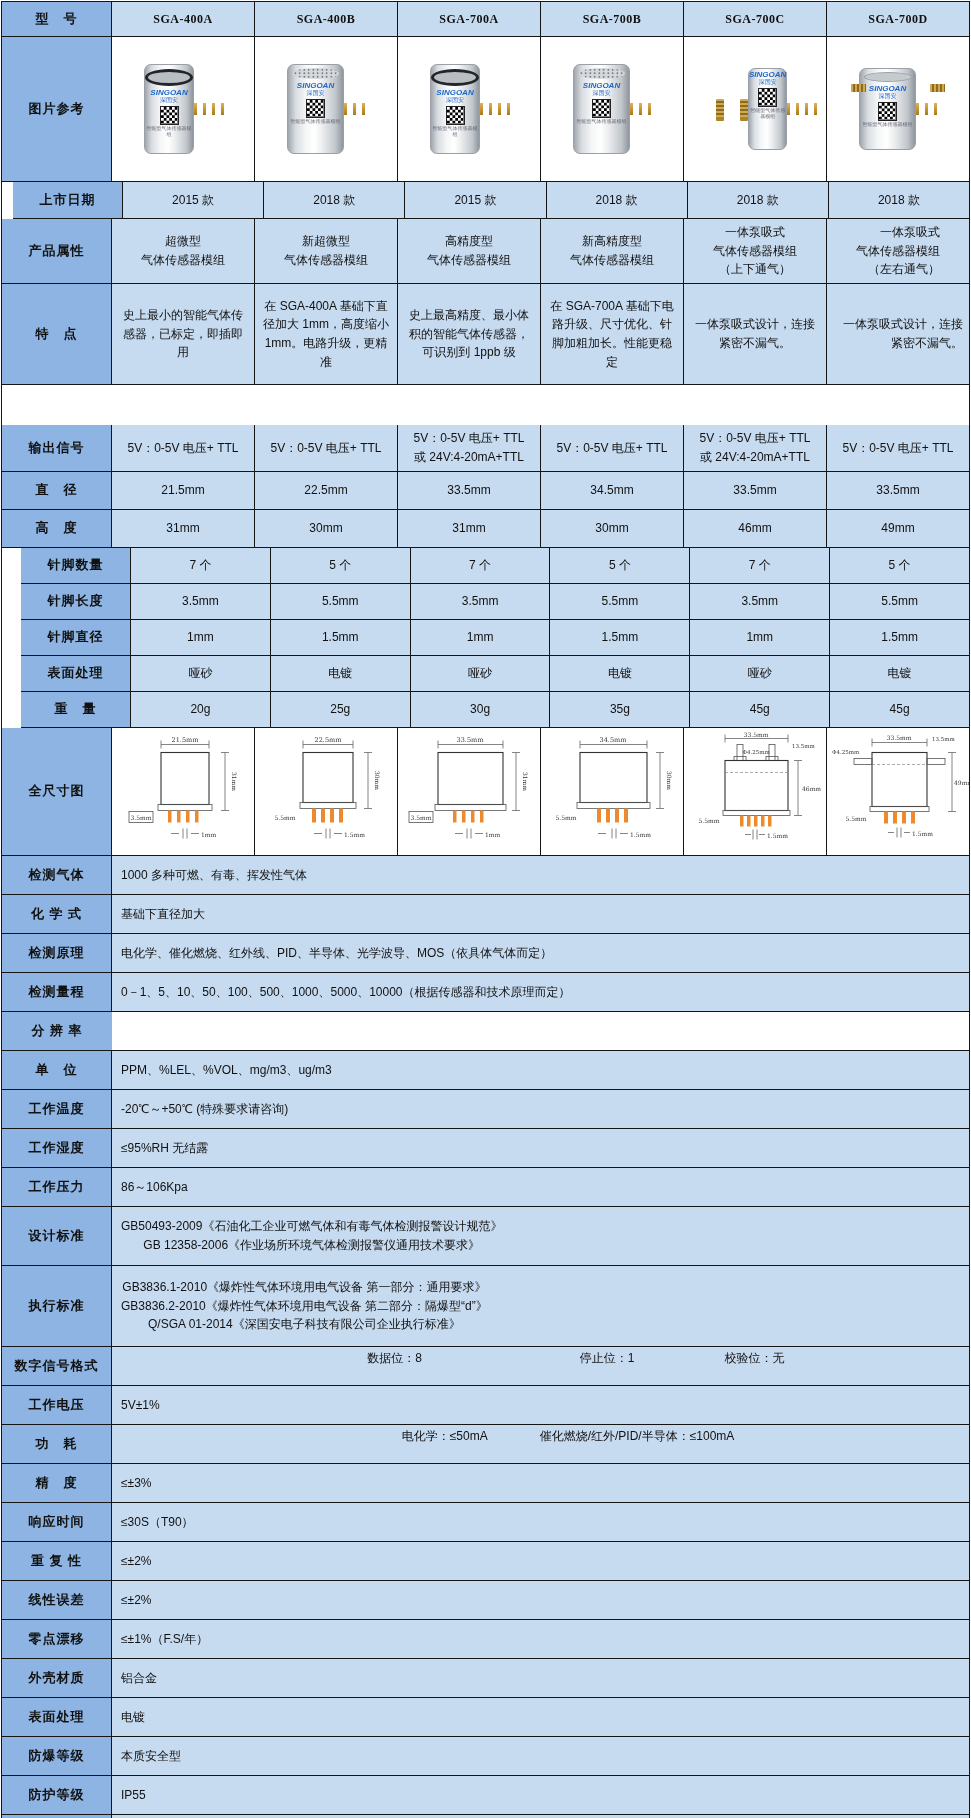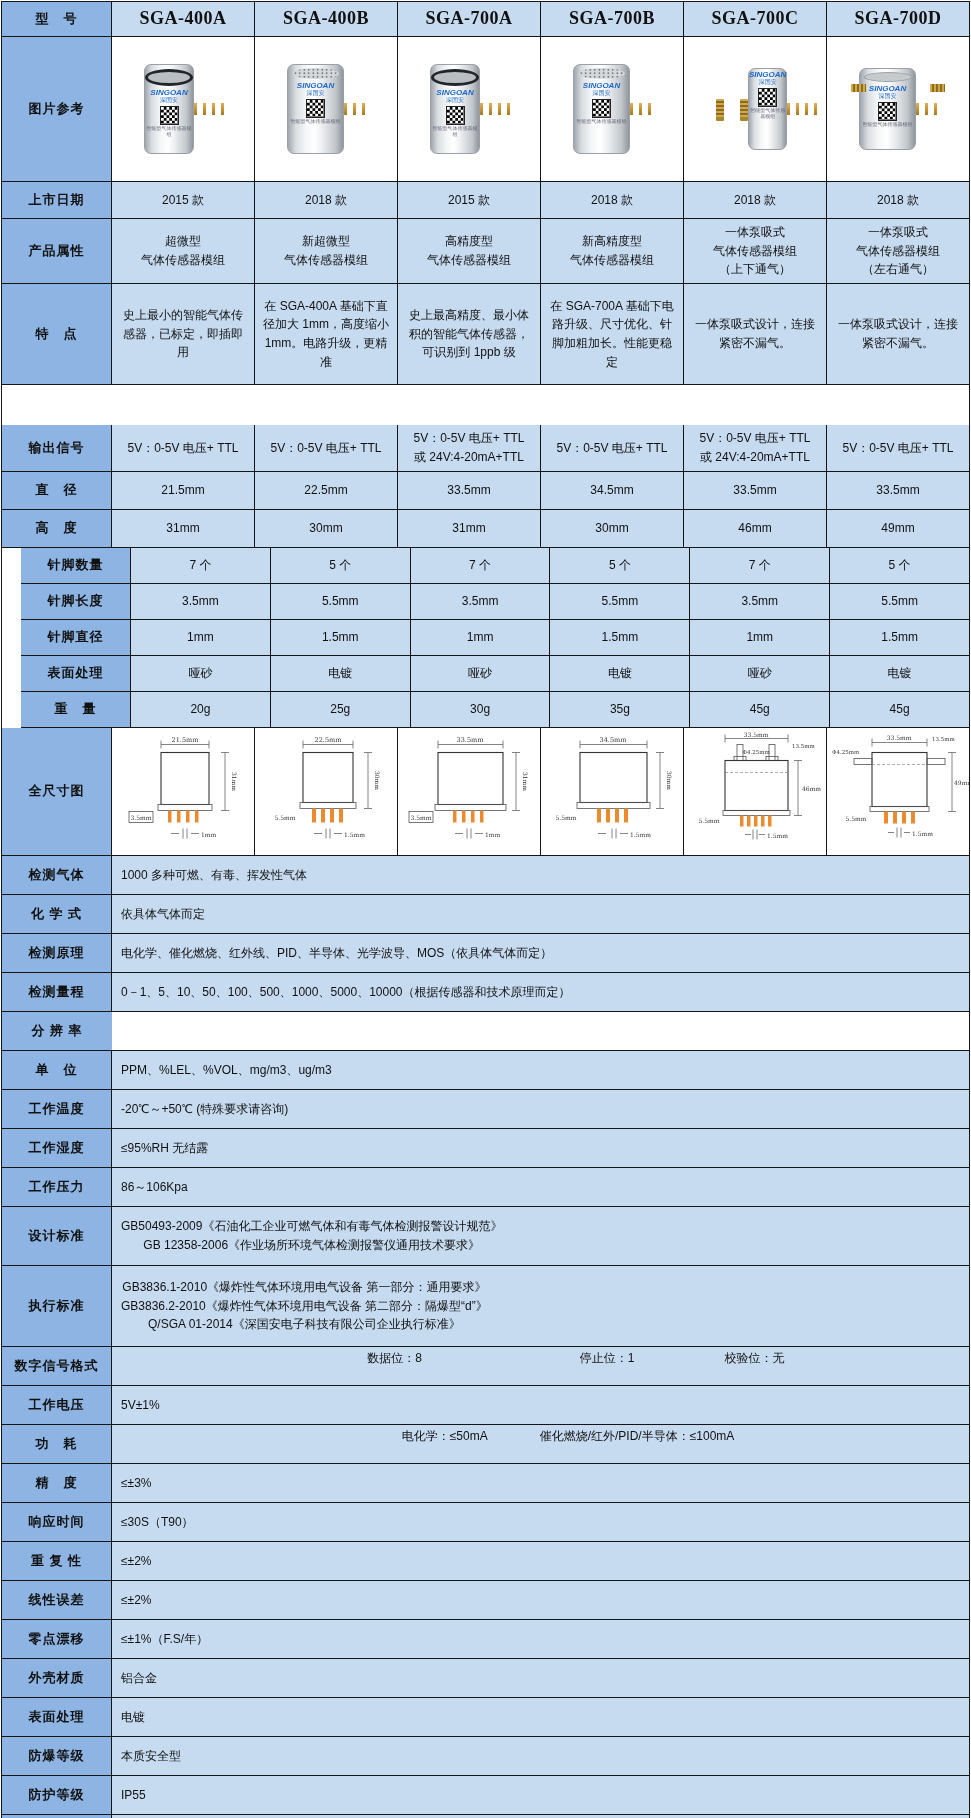--- a/index.html
+++ b/index.html
@@ -1,26 +1,26 @@
 <!DOCTYPE html>
 <html><head>
 <meta charset="utf-8">
 <style>
   html,body{margin:0;padding:0;background:#fff;}
   body{width:971px;height:1818px;font-family:"Liberation Sans",sans-serif;color:#111;}
   .sheet{width:967px;margin:1px 0 0 1px;border:1px solid #151515;}
   .row{display:flex;border-bottom:1px solid #151515;}
   .row:last-child{border-bottom:none;}
   .cell{border-right:1px solid #151515;box-sizing:border-box;display:flex;flex-direction:column;align-items:center;justify-content:center;text-align:center;overflow:hidden;}
-  .cell:last-child{border-right:none;}
+  .cell:last-child{border-right:none;text-align:right;}
   .label{width:110px;flex:0 0 110px;background:#8db4e2;font-weight:bold;font-size:13px;letter-spacing:1px;line-height:1.4;white-space:pre-line;}
   .val{flex:1 1 0;background:#c7dbf0;font-size:12px;line-height:1.55;white-space:pre-line;padding:2px 6px;}
-  .header-row .val{font-family:"Liberation Serif",serif;font-weight:bold;font-size:18px;letter-spacing:.5px;}
+  .header-row .val{font-family:"Liberation Serif",serif;font-weight:bold;font-size:12px;letter-spacing:.5px;}
   .hh{height:34px;} .himg{height:144px;} .hdgm{height:127px;}
-  .h36{height:36px;} .h64{height:64px;} .h100{height:100px;} .h46{height:46px;margin-top:40px;}
+  .h36{height:36px;margin-left:11px;} .h64{height:64px;} .h100{height:100px;} .h46{height:46px;margin-top:40px;}
   .h37{height:37px;} .h35{height:35px;margin-left:19px;} .h38{height:38px;} .h58{height:58px;} .h80{height:80px;}
   .image-row .val,.diagram-row .val{background:#fff;padding:0;}
   .wide .val{align-items:flex-start;justify-content:center;text-align:center;padding-left:9px;}
   .parts{flex-direction:row;justify-content:flex-start;align-items:center;}
   .part{display:inline-block;}
   .p190{width:190px;} .p235{width:235px;}
 
   
   .sensor{position:relative;width:78px;display:flex;flex-direction:row;align-items:center;}
   .sbody{width:64px;height:88px;border:1px solid #9aa0a6;border-radius:7px;
@@ -439,21 +439,21 @@
       </svg>
     </div>
   </div>
 
   <div class="row wide h38">
     <div class="cell label">检测气体</div>
     <div class="cell val">1000 多种可燃、有毒、挥发性气体</div>
   </div>
   <div class="row wide h38">
     <div class="cell label">化 学 式</div>
-    <div class="cell val">依具体气体而定</div>
+    <div class="cell val">基础下直径加大</div>
   </div>
   <div class="row wide h38">
     <div class="cell label">检测原理</div>
     <div class="cell val">电化学、催化燃烧、红外线、PID、半导体、光学波导、MOS（依具体气体而定）</div>
   </div>
   <div class="row wide h38">
     <div class="cell label">检测量程</div>
     <div class="cell val">0－1、5、10、50、100、500、1000、5000、10000（根据传感器和技术原理而定）</div>
   </div>
   <div class="row wide h38">

